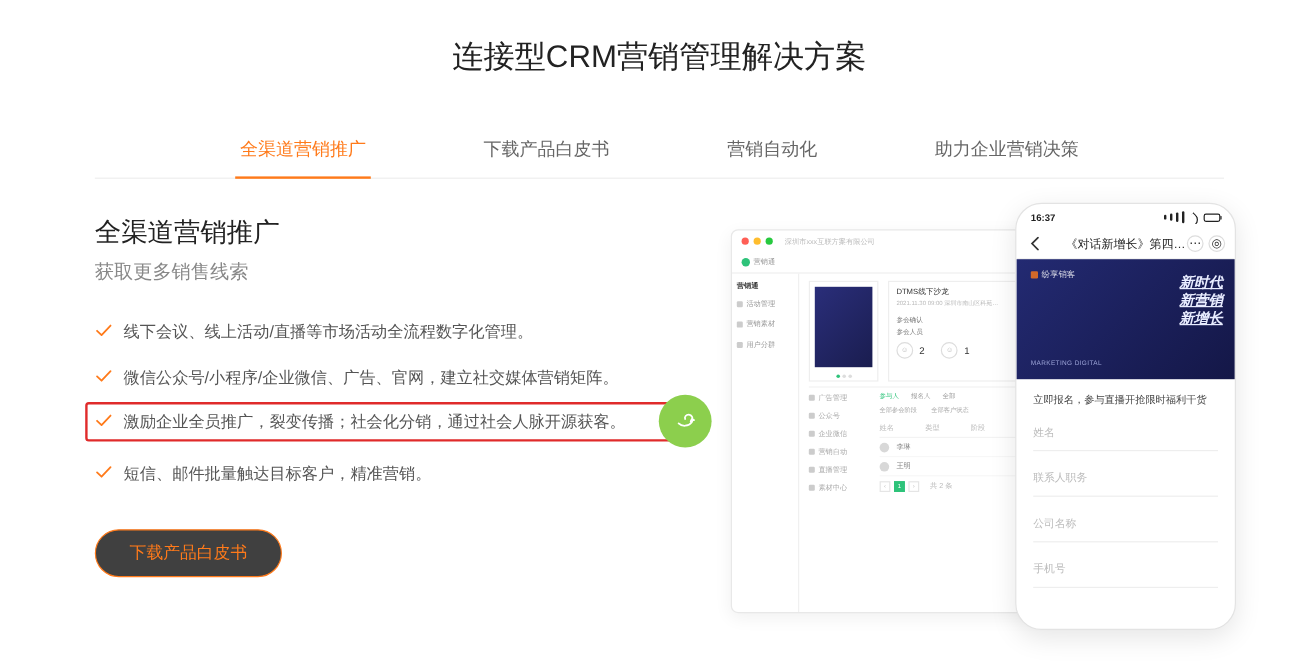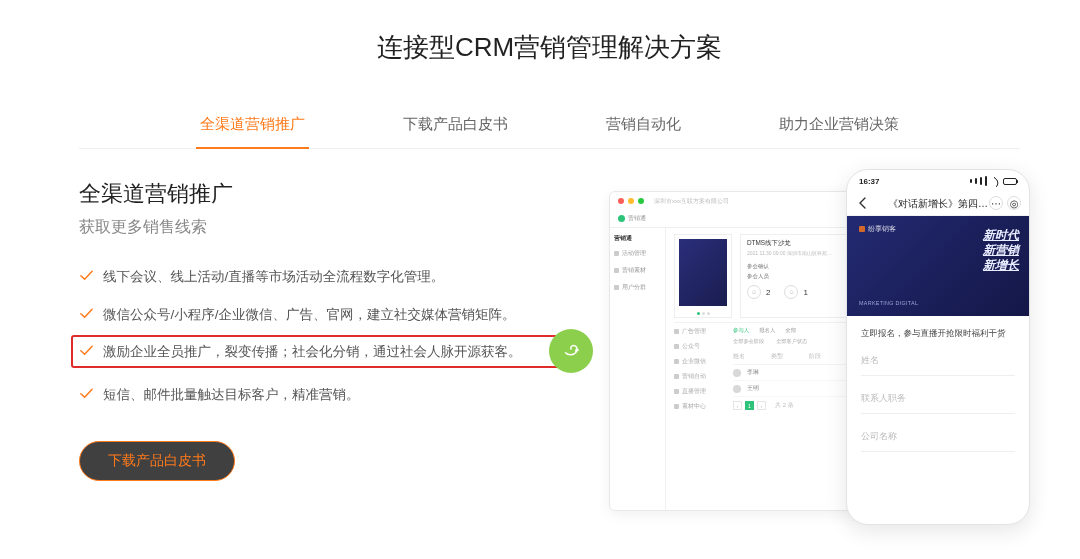--- a/index.html
+++ b/index.html
@@ -521,20 +521,21 @@
               <div>新营销</div>
               <div>新增长</div>
             </div>
             <div class="hero-sub">MARKETING DIGITAL</div>
           </div>
           <div class="phone-desc">立即报名，参与直播开抢限时福利干货</div>
           <div class="phone-form">
             <div class="ph-field">姓名</div>
             <div class="ph-field">联系人职务</div>
             <div class="ph-field">公司名称</div>
+            <div class="ph-field">手机号</div>
 
           </div>
         </div>
 
       </div>
     </div>
   </div>
 </div>
 
 </body></html>

